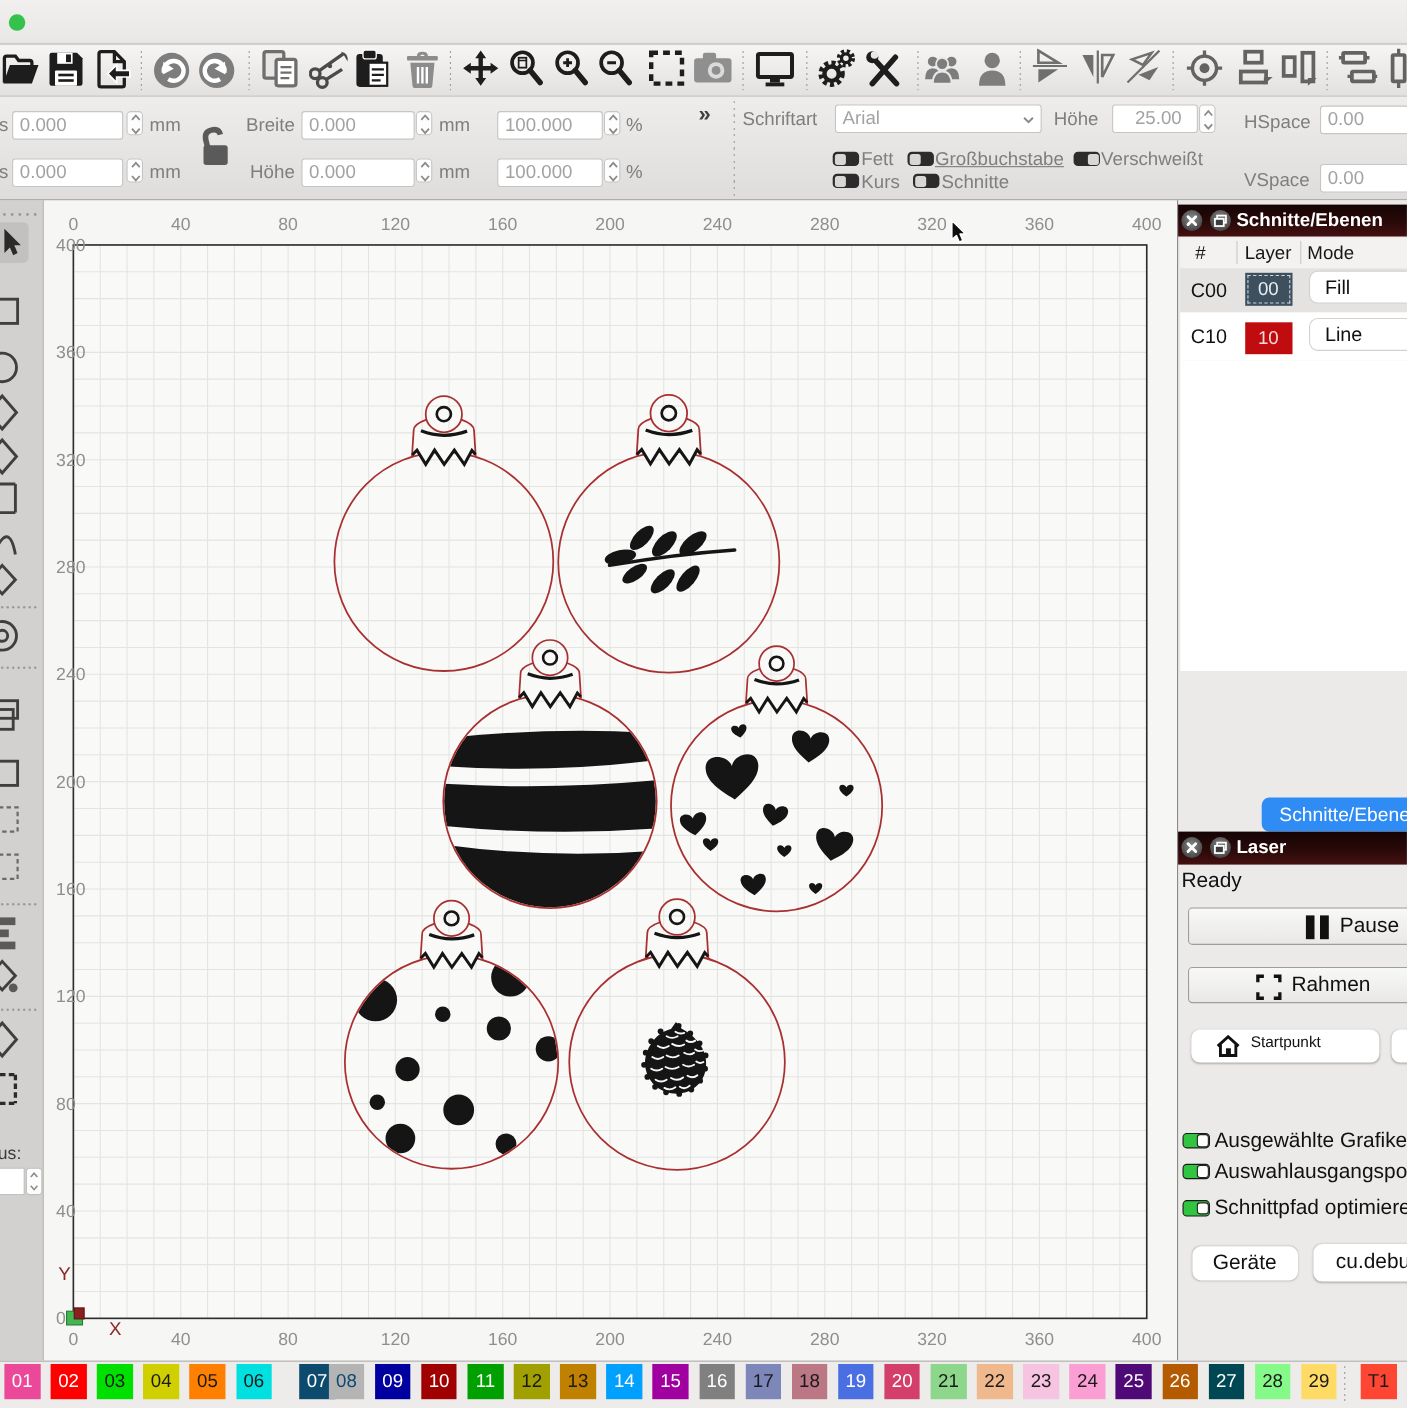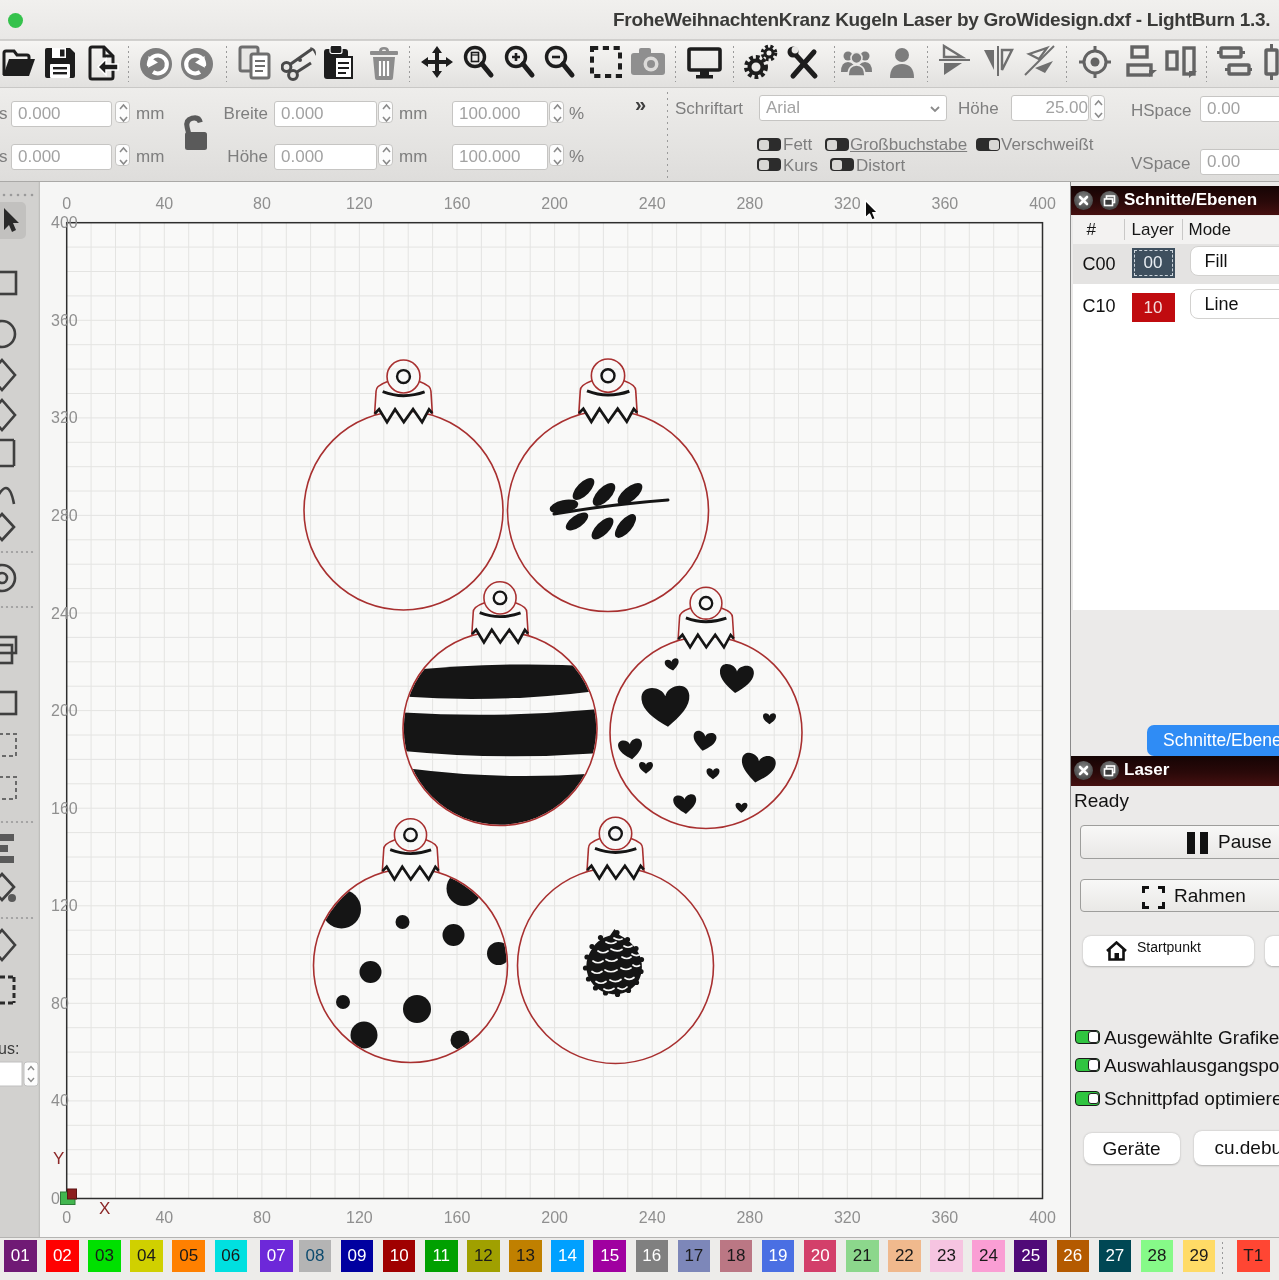--- a/index.html
+++ b/index.html
@@ -22,21 +22,20 @@
 .wbtn{background:#fff;border-radius:8px;box-shadow:0 0.5px 2px rgba(0,0,0,0.25)}
 .tgltxt{left:33px;font-size:19px;color:#111;white-space:nowrap}
 .red{fill:none;stroke:#a83030;stroke-width:1.6}
 .rl{font-size:16px;fill:#8f8f8f;font-family:"Liberation Sans"}
 .rx{font-size:17px;fill:#8c2727;font-family:"Liberation Sans"}
 svg{display:block}
 </style></head>
 <body>
 <div id="titlebar">
     <div style="position:absolute;left:8px;top:13px;width:15px;height:15px;border-radius:50%;background:#35c24c"></div>
-<div id="title">FroheWeihnachtenKranz Kugeln Laser by GroWidesign.dxf - LightBurn 1.3.</div>
   </div>
 <div id="tb1">
     <svg class="abs" style="left:1px;top:3px" width="36" height="40" viewBox="0 0 36 40">
       <path d="M3,31 L3,9 Q3,7 5,7 L13,7 L16,11 L26,11 Q28,11 28,13 L28,15" fill="none" stroke="#1d1d1d" stroke-width="3"></path>
       <path d="M2,32 L8,15 L34,15 L28,32 Z" fill="#1d1d1d"></path>
     </svg>
     <svg class="abs" style="left:42px;top:3px" width="36" height="40" viewBox="0 0 36 40">
       <path d="M3,6 Q3,4 5,4 L28,4 L33,9 L33,32 Q33,34 31,34 L5,34 Q3,34 3,32 Z" fill="#1d1d1d"></path>
       <rect x="10" y="4" width="14" height="10" fill="#fff"></rect>
       <rect x="18" y="5.5" width="4.5" height="7" fill="#1d1d1d"></rect>
@@ -270,21 +269,21 @@
     </div>
     <div class="abs lbl" style="left:569px;top:59px;">%</div>
     <div class="abs" style="left:635px;top:5px;font-weight:bold;font-size:20px;color:#3e3e3e">»</div>
     <div class="abs" style="left:667px;top:4px;width:1px;height:86px;background-image:repeating-linear-gradient(#9a9a9a 0 2px,transparent 2px 6px)"></div>
     <div class="abs lbl" style="left:675px;top:11px;">Schriftart</div>
     <div class="abs fld" style="left:759px;top:7px;width:188px;height:26px">Arial
 <svg class="abs" style="right:4px;top:6px" width="14" height="14" viewBox="0 0 14 14">
         <path d="M3,5 L7,9 L11,5" fill="none" stroke="#8a8a8a" stroke-width="1.8"></path>
       </svg></div>
     <div class="abs lbl" style="left:958px;top:11px;">Höhe</div>
-    <div class="abs fld" style="left:1011px;top:7px;width:78px;text-align:right">25.00</div>
+    <div class="abs fld" style="left:1011px;top:7px;width:78px;text-align:center">25.00</div>
     <div class="abs spin" style="left:1090px;top:7px;height:26px">
       <svg width="15" height="26" viewBox="0 0 15 26">
         <path d="M4,9 L7.5,5 L11,9" fill="none" stroke="#8a8a8a" stroke-width="1.6"></path>
         <path d="M4,17 L7.5,21 L11,17" fill="none" stroke="#8a8a8a" stroke-width="1.6"></path>
       </svg>
     </div>
     <div class="abs lbl" style="left:1131px;top:13px;">HSpace</div>
     <div class="abs fld" style="left:1200px;top:8px;width:85px;text-align:left">0.00</div>
     <div class="abs lbl" style="left:1131px;top:66px;">VSpace</div>
     <div class="abs fld" style="left:1200px;top:61px;width:85px;text-align:left">0.00</div>
@@ -300,21 +299,21 @@
       <div class="knob" style="right:1.5px"></div>
     </div>
     <div class="abs lbl" style="left:1001px;top:47px;">Verschweißt</div>
     <div class="abs tgl" style="left:757px;top:70px">
       <div class="knob" style="left:1.5px"></div>
     </div>
     <div class="abs lbl" style="left:783px;top:68px;">Kurs</div>
     <div class="abs tgl" style="left:830px;top:70px">
       <div class="knob" style="left:1.5px"></div>
     </div>
-    <div class="abs lbl" style="left:856px;top:68px;">Distort</div>
+    <div class="abs lbl" style="left:856px;top:68px;">Schnitte</div>
   </div>
 <svg class="abs" style="left:40px;top:182px" width="1030" height="1055" viewBox="40 182 1030 1055">
 <rect x="40" y="182" width="1030" height="1055" fill="#f6f6f5"></rect>
 <rect x="66.7" y="222.7" width="975.8" height="975.8" fill="#f9f9f8"></rect>
 <path d="M91.1 222.7V1198.5M115.5 222.7V1198.5M139.9 222.7V1198.5M164.3 222.7V1198.5M188.7 222.7V1198.5M213.1 222.7V1198.5M237.5 222.7V1198.5M261.9 222.7V1198.5M286.3 222.7V1198.5M310.6 222.7V1198.5M335.0 222.7V1198.5M359.4 222.7V1198.5M383.8 222.7V1198.5M408.2 222.7V1198.5M432.6 222.7V1198.5M457.0 222.7V1198.5M481.4 222.7V1198.5M505.8 222.7V1198.5M530.2 222.7V1198.5M554.6 222.7V1198.5M579.0 222.7V1198.5M603.4 222.7V1198.5M627.8 222.7V1198.5M652.2 222.7V1198.5M676.6 222.7V1198.5M701.0 222.7V1198.5M725.4 222.7V1198.5M749.8 222.7V1198.5M774.2 222.7V1198.5M798.5 222.7V1198.5M822.9 222.7V1198.5M847.3 222.7V1198.5M871.7 222.7V1198.5M896.1 222.7V1198.5M920.5 222.7V1198.5M944.9 222.7V1198.5M969.3 222.7V1198.5M993.7 222.7V1198.5M1018.1 222.7V1198.5M66.7 1174.1H1042.5M66.7 1149.7H1042.5M66.7 1125.3H1042.5M66.7 1100.9H1042.5M66.7 1076.5H1042.5M66.7 1052.1H1042.5M66.7 1027.7H1042.5M66.7 1003.3H1042.5M66.7 978.9H1042.5M66.7 954.5H1042.5M66.7 930.2H1042.5M66.7 905.8H1042.5M66.7 881.4H1042.5M66.7 857.0H1042.5M66.7 832.6H1042.5M66.7 808.2H1042.5M66.7 783.8H1042.5M66.7 759.4H1042.5M66.7 735.0H1042.5M66.7 710.6H1042.5M66.7 686.2H1042.5M66.7 661.8H1042.5M66.7 637.4H1042.5M66.7 613.0H1042.5M66.7 588.6H1042.5M66.7 564.2H1042.5M66.7 539.8H1042.5M66.7 515.4H1042.5M66.7 491.0H1042.5M66.7 466.7H1042.5M66.7 442.3H1042.5M66.7 417.9H1042.5M66.7 393.5H1042.5M66.7 369.1H1042.5M66.7 344.7H1042.5M66.7 320.3H1042.5M66.7 295.9H1042.5M66.7 271.5H1042.5M66.7 247.1H1042.5" stroke="#e4e4e2" stroke-width="1" fill="none"></path>
 <rect x="66.7" y="222.7" width="975.8" height="975.8" fill="none" stroke="#2e2e2e" stroke-width="1.5"></rect>
 <text x="66.7" y="209" class="rl" text-anchor="middle">0</text>
     <text x="66.7" y="1223" class="rl" text-anchor="middle">0</text>
     <text x="164.3" y="209" class="rl" text-anchor="middle">40</text>
     <text x="164.3" y="1223" class="rl" text-anchor="middle">40</text>
@@ -630,27 +629,27 @@
     </div>
     <span class="abs tgltxt" style="top:872.5px">Auswahlausgangspositi</span>
     <div class="abs" style="left:4px;top:909px;width:25px;height:14.5px;background:#30c440;border:1.5px solid #1a1a1a;border-radius:4px">
       <div style="position:absolute;right:0.5px;top:0.5px;width:11px;height:11.5px;background:#fff;border:1px solid #222;border-radius:3px"></div>
     </div>
     <span class="abs tgltxt" style="top:906px">Schnittpfad optimieren</span>
     <div class="abs wbtn" style="left:12.5px;top:951px;width:96px;height:31px;text-align:center;line-height:31px;font-size:19px;color:#111">Geräte</div>
     <div class="abs wbtn" style="left:122.5px;top:949px;width:120px;height:34px;text-align:center;line-height:34px;font-size:19px;color:#111">cu.debug</div>
   </div>
 <div id="bottom">
-    <div class="sw" style="left:4.0px;background:#701a75;color:#fff">01</div>
+    <div class="sw" style="left:4.0px;background:#ec4899;color:#fff">01</div>
     <div class="sw" style="left:46.1px;background:#ff0000;color:#fff">02</div>
     <div class="sw" style="left:88.2px;background:#00e000;color:#1a1a1a">03</div>
     <div class="sw" style="left:130.3px;background:#d0d000;color:#1a1a1a">04</div>
     <div class="sw" style="left:172.4px;background:#ff8000;color:#1a1a1a">05</div>
     <div class="sw" style="left:214.5px;background:#00e0e0;color:#1a1a1a">06</div>
-    <div class="sw" style="left:260px;background:#6d28d9;color:#fff">07</div>
+    <div class="sw" style="left:272px;background:#0c4a6e;color:#fff">07</div>
     <div class="sw" style="left:298.7px;background:#b4b4b4;color:#0c4a6e">08</div>
     <div class="sw" style="left:340.8px;background:#0000a0;color:#fff">09</div>
     <div class="sw" style="left:382.9px;background:#a00000;color:#fff">10</div>
     <div class="sw" style="left:425.0px;background:#00a000;color:#fff">11</div>
     <div class="sw" style="left:467.1px;background:#a0a000;color:#1a1a1a">12</div>
     <div class="sw" style="left:509.2px;background:#c08000;color:#1a1a1a">13</div>
     <div class="sw" style="left:551.3px;background:#00a0ff;color:#fff">14</div>
     <div class="sw" style="left:593.4px;background:#a000a0;color:#fff">15</div>
     <div class="sw" style="left:635.5px;background:#808080;color:#fff">16</div>
     <div class="sw" style="left:677.6px;background:#7d87b9;color:#1a1a1a">17</div>

